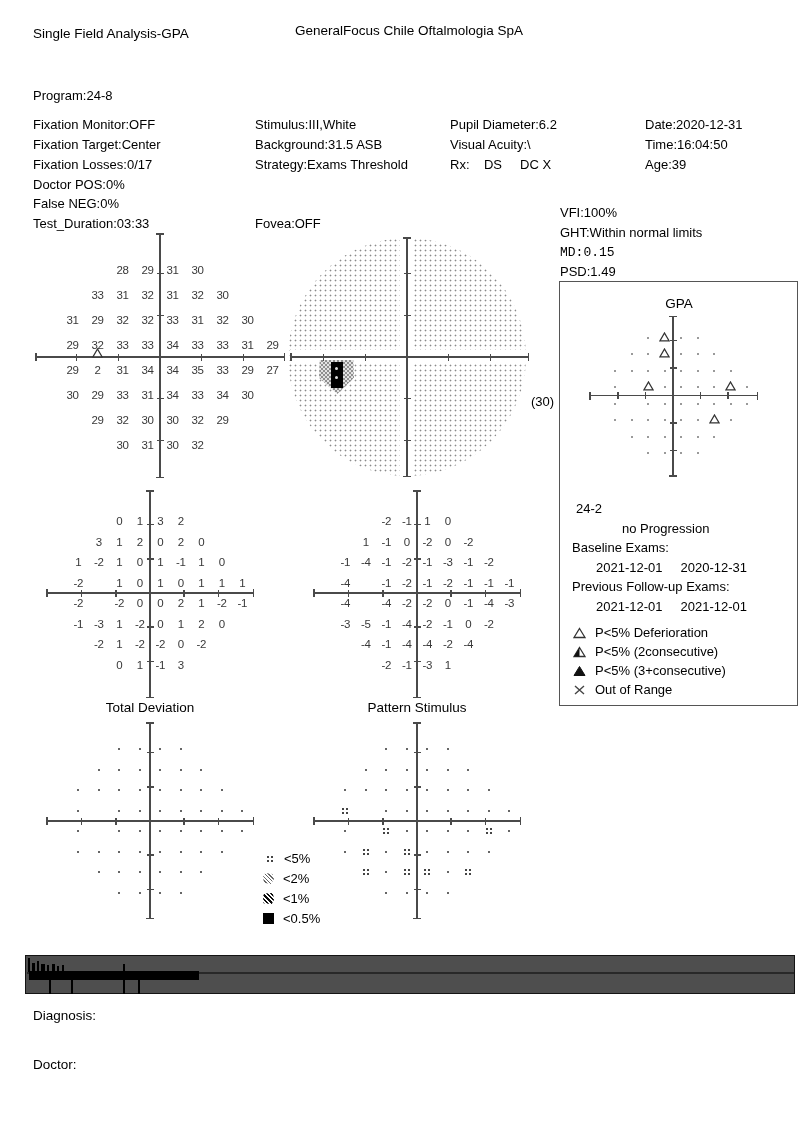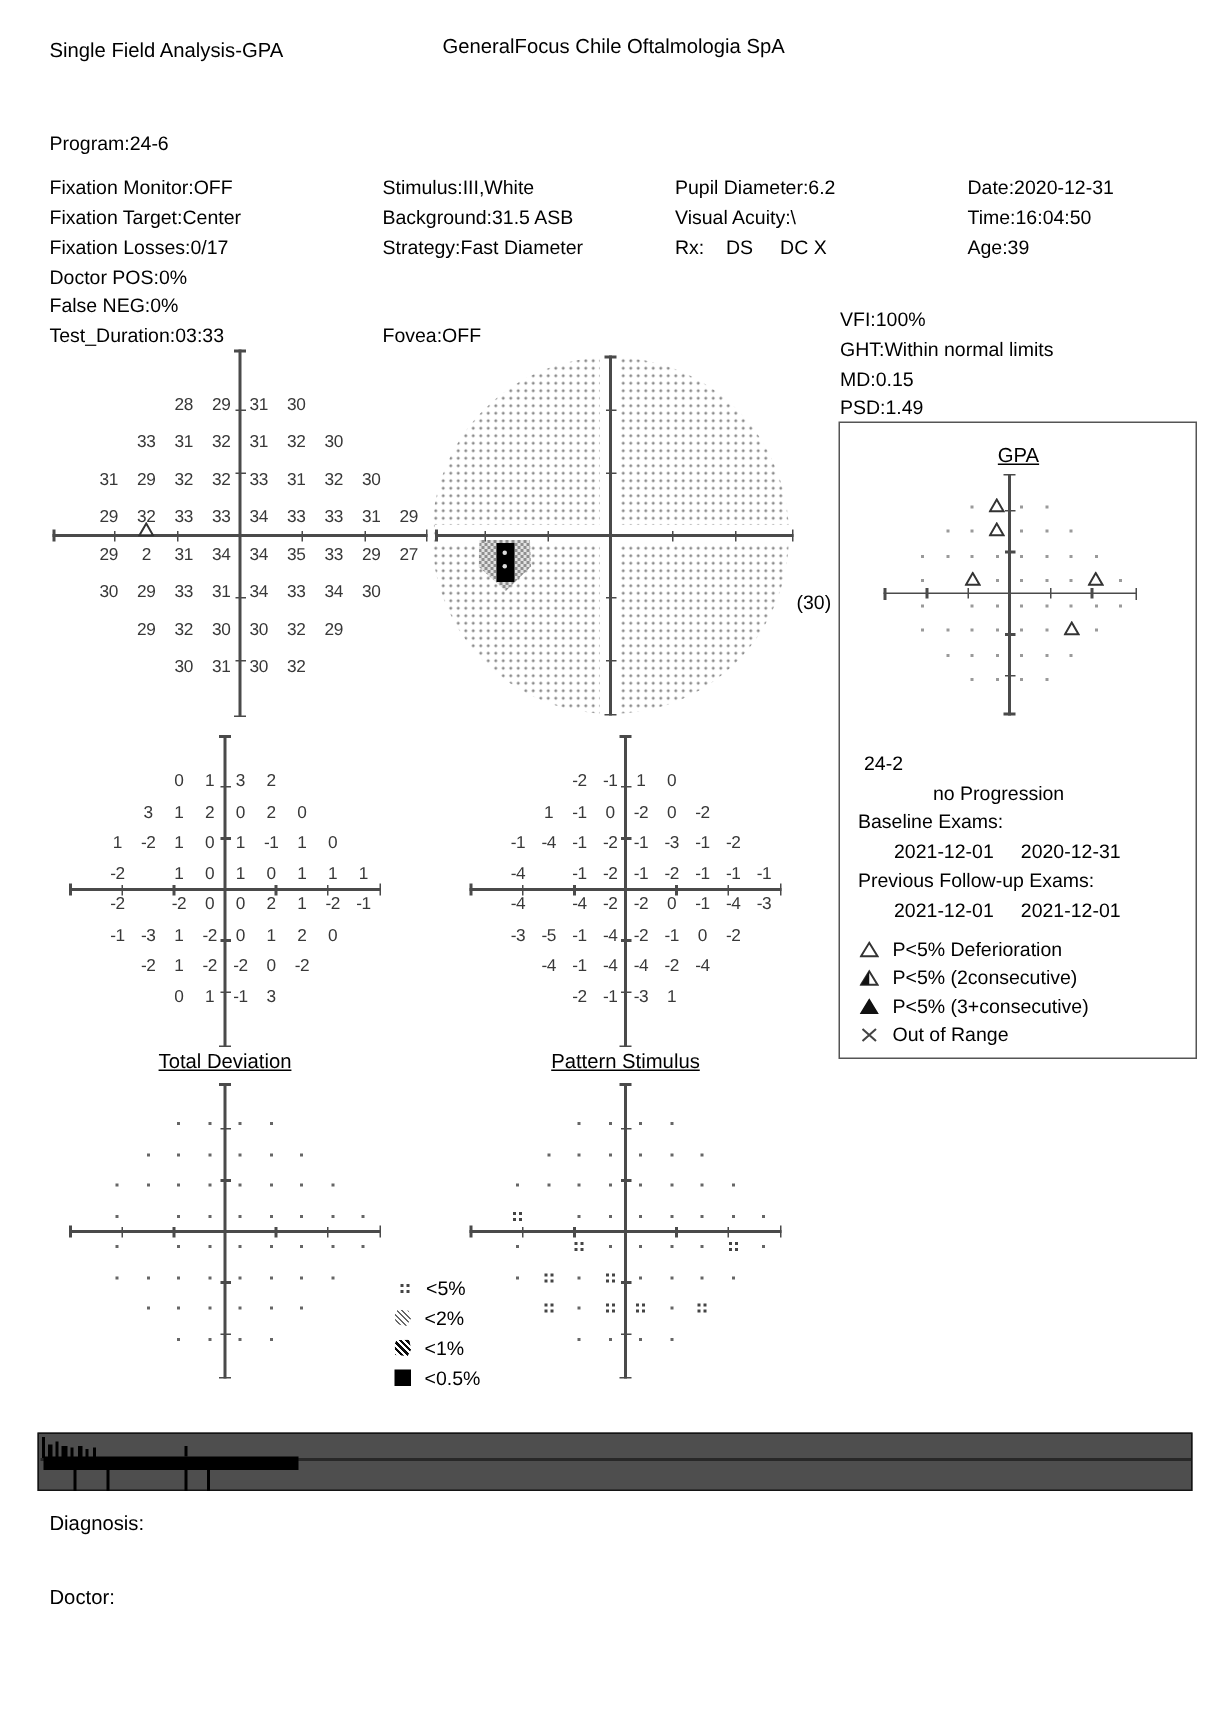--- a/index.html
+++ b/index.html
@@ -7,21 +7,21 @@
   .page {
     position:relative; width:810px; height:1148px; background:#fff;
     font-family:"Liberation Sans","DejaVu Sans",sans-serif; color:#000;
     overflow:hidden;
   }
   .abs { position:absolute; }
   .t13 { font-size:13px; line-height:1.2; white-space:pre; }
   .t13b{ font-size:13.5px; line-height:1.2; white-space:pre; }
   .patient-box { border:1.5px solid #000; }
   .patient-row { position:absolute; left:10px; right:10px; display:flex; justify-content:space-between; font-size:13px; }
-  .plot-title { font-size:13.5px; text-align:center;text-decoration:underline; }
+  .plot-title { font-size:13.5px; text-align:center; }
   .axis { position:absolute; background:#4a4a4a; }
   .num { position:absolute; width:28px; margin-left:-14px; margin-top:-6px; text-align:center;
          font-size:11.5px; color:#383838; letter-spacing:-0.3px; }
   .dot { position:absolute; width:2px; height:2px; background:#666; }
   .gdot{ position:absolute; width:2px; height:2px; background:#9a9a9a; }
   .p5  { position:absolute; width:2px; height:2px; background:#444;
          box-shadow:4px 0 #444, 0 4px #444, 4px 4px #444; }
   .tri { position:absolute; }
   .gs-circle { position:absolute; left:288px; top:238px; width:238px; height:238px; border-radius:50%;
     background-image:radial-gradient(circle,#8b8b8b 0.9px,transparent 1.05px);
@@ -47,42 +47,42 @@
   .tb-black { position:absolute; background:#000; }
 </style>
 </head>
 <body>
 
 <div class="page">
 
   <div class="abs t13b" style="left:33px; top:26px;">Single Field Analysis-GPA</div>
   <div class="abs t13b" style="left:295px; top:23px;">GeneralFocus Chile Oftalmologia SpA</div>
 
-  <div class="abs t13" style="left:33px; top:88px;">Program:24-6</div>
+  <div class="abs t13" style="left:33px; top:88px;">Program:24-8</div>
 
   <div class="abs t13" style="left:33px; top:117px;">Fixation Monitor:OFF</div>
   <div class="abs t13" style="left:33px; top:137px;">Fixation Target:Center</div>
   <div class="abs t13" style="left:33px; top:157px;">Fixation Losses:0/17</div>
   <div class="abs t13" style="left:33px; top:177px;">Doctor POS:0%</div>
   <div class="abs t13" style="left:33px; top:196px;">False NEG:0%</div>
   <div class="abs t13" style="left:33px; top:216px;">Test_Duration:03:33</div>
   <div class="abs t13" style="left:255px; top:117px;">Stimulus:III,White</div>
   <div class="abs t13" style="left:255px; top:137px;">Background:31.5 ASB</div>
-  <div class="abs t13" style="left:255px; top:157px;">Strategy:Fast Diameter</div>
+  <div class="abs t13" style="left:255px; top:157px;">Strategy:Exams Threshold</div>
   <div class="abs t13" style="left:255px; top:216px;">Fovea:OFF</div>
   <div class="abs t13" style="left:450px; top:117px;">Pupil Diameter:6.2</div>
   <div class="abs t13" style="left:450px; top:137px;">Visual Acuity:\</div>
   <div class="abs t13" style="left:450px; top:157px;">Rx:    DS     DC X</div>
   <div class="abs t13" style="left:645px; top:117px;">Date:2020-12-31</div>
   <div class="abs t13" style="left:645px; top:137px;">Time:16:04:50</div>
   <div class="abs t13" style="left:645px; top:157px;">Age:39</div>
 
   <div class="abs t13" style="left:560px; top:205px;">VFI:100%</div>
   <div class="abs t13" style="left:560px; top:225px;">GHT:Within normal limits</div>
-  <div class="abs t13" style="left:560px; top:245px;">MD:0.15</div>
+  <div class="abs t13" style="left:560px; top:245px;font-family:Liberation Mono, monospace;">MD:0.15</div>
   <div class="abs t13" style="left:560px; top:264px;">PSD:1.49</div>
 
   <div id="plot-threshold" class="abs">
       <div class="axis" style="left: 35px; top: 356.25px; width: 250px; height: 1.5px;"></div>
       <div class="axis" style="left: 159.25px; top: 233px; width: 1.5px; height: 245px;"></div>
       <div class="axis" style="left: 117.583px; top: 353.5px; width: 1.5px; height: 7px;"></div>
       <div class="axis" style="left: 156.5px; top: 314.583px; width: 7px; height: 1.5px;"></div>
       <div class="axis" style="left: 200.917px; top: 353.5px; width: 1.5px; height: 7px;"></div>
       <div class="axis" style="left: 156.5px; top: 397.917px; width: 7px; height: 1.5px;"></div>
       <div class="axis" style="left: 75.9167px; top: 353.5px; width: 1.5px; height: 7px;"></div>

